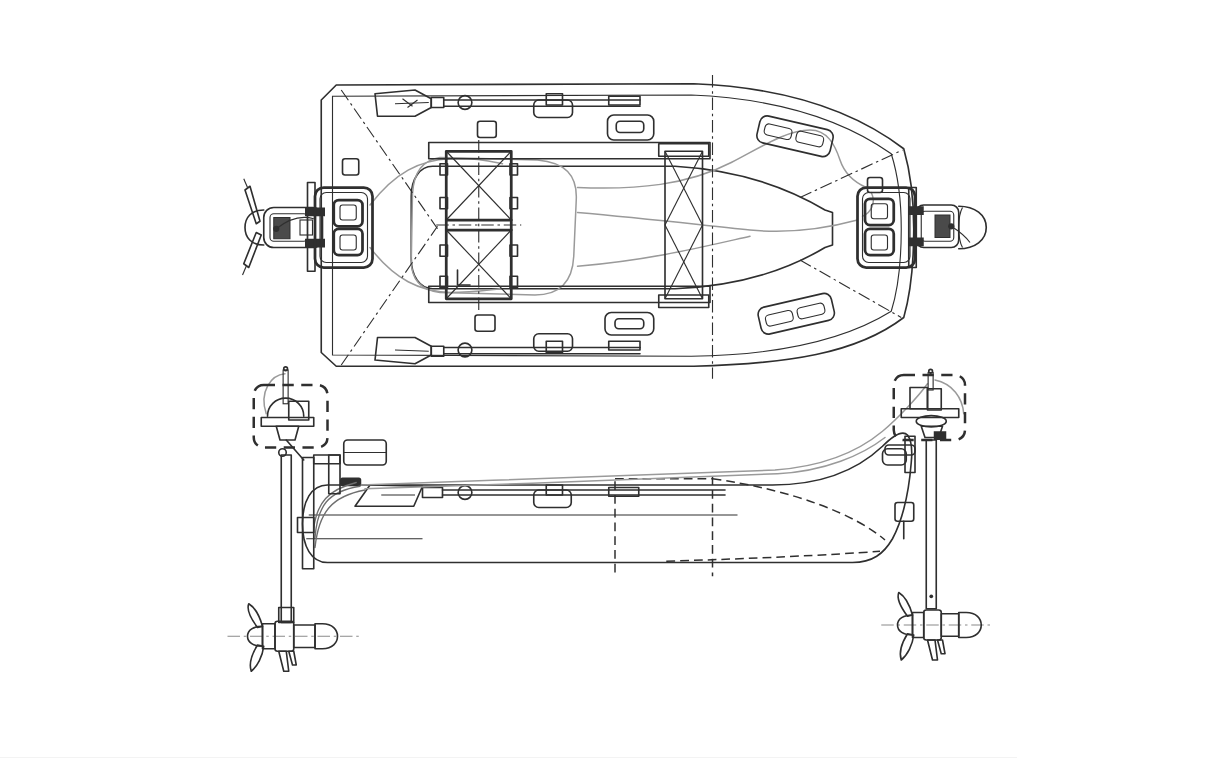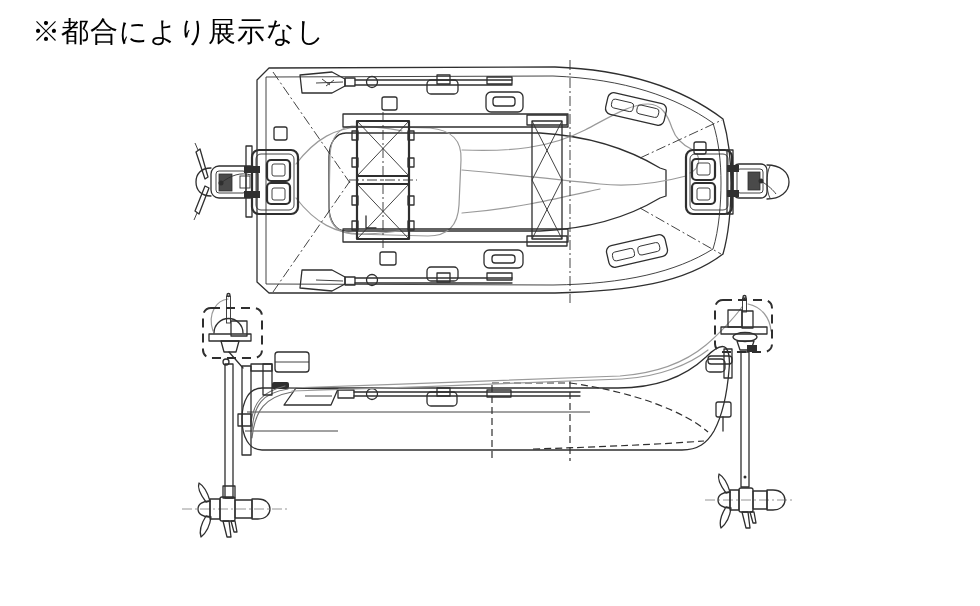--- a/index.html
+++ b/index.html
@@ -24,21 +24,20 @@
   .dashdotg{fill:none;stroke:#8a8a8a;stroke-width:0.9;stroke-dasharray:10 3 2 3;}
   .cable{fill:none;stroke:var(--cable);stroke-width:1.2;stroke-linecap:round;}
   .cabled{fill:none;stroke:#6f6f6f;stroke-width:1.1;stroke-linecap:round;}
   .fillk{fill:var(--line);stroke:none;}
   .hatch{fill:#4a4a4a;stroke:var(--line);stroke-width:0.8;}
 </style>
 </head>
 <body>
 
 <div class="canvas">
-  <div class="note">※都合により展示なし</div>
 
   <svg width="980" height="606" viewBox="0 0 980 606">
 
     <g>
 
       <g>
         <path class="ln" d="M257,80 L269,68 L555,67 C630,70 685,90 723,119 C729,140 731,163 731,183 C731,205 729,233 723,254 C685,283 630,291 555,293 L269,293 L257,282 Z"></path>
         <path class="thin" d="M266,77 L553,76 C625,79 676,97 713,123 C719,142 721,163 721,183 C721,203 719,230 713,249 C676,272 625,284 553,285 L266,284 Z"></path>
       </g>
 

